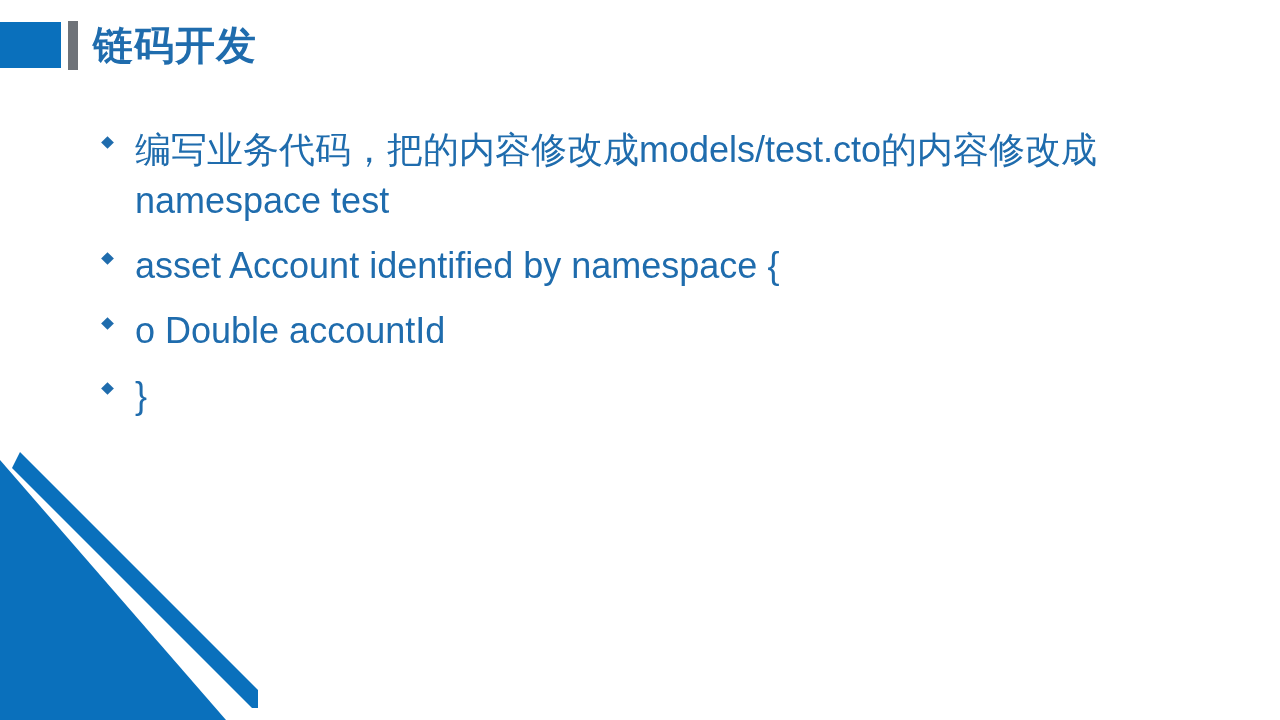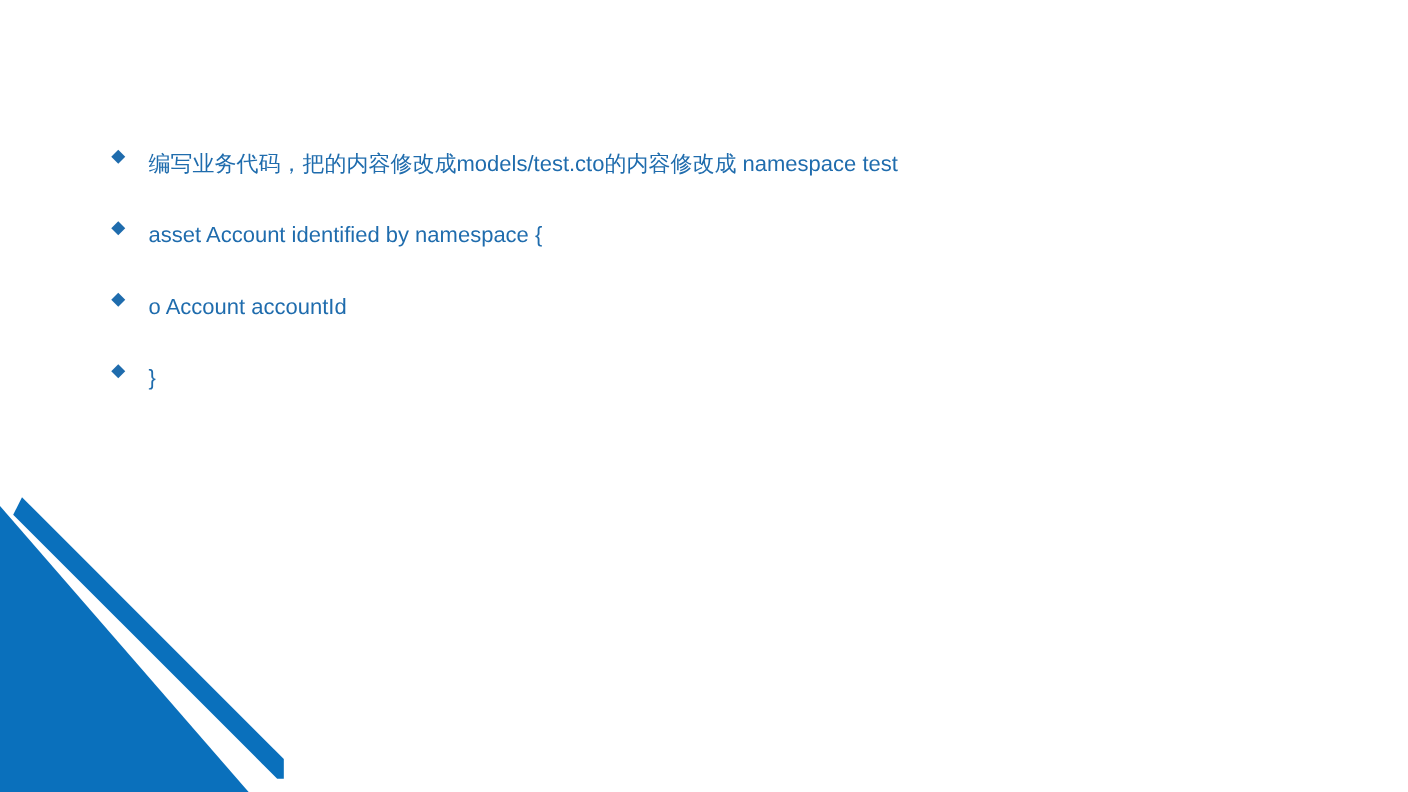--- a/index.html
+++ b/index.html
@@ -92,37 +92,42 @@
   .diamond {
     display: block;
     width: 9px;
     height: 9px;
     background: #1F6CAD;
     transform: rotate(45deg);
     margin-left: 5px;
   }
   .bullet-text {
     flex: 1 1 auto;
-    font-size: 20px;
+    font-size: 36px;
     color: #1F6CAD;
     line-height: 51px;
     white-space: pre-wrap;
     word-break: break-word;
   }
 </style>
 </head>
 <body>
 
 <div class="slide">
 
   <svg class="corner-decor" viewBox="0 0 300 290" width="300" height="290" xmlns="http://www.w3.org/2000/svg">
     <polygon points="0,30 0,290 226,290" fill="#0A70BC"></polygon>
     <polygon points="20,22 258,260 258,278 252,278 12,38" fill="#0A70BC"></polygon>
   </svg>
 
+  <div class="title-block">
+    <div class="title-square"></div>
+    <div class="title-bar"></div>
+    <div class="title-text">链码开发</div>
+  </div>
 
   <ul class="body-list">
 
     <li class="bullet-row">
       <span class="bullet-marker">
         <span class="diamond"></span>
       </span>
       <span class="bullet-text">编写业务代码，把的内容修改成models/test.cto的内容修改成 namespace test</span>
     </li>
 
@@ -130,21 +135,21 @@
       <span class="bullet-marker">
         <span class="diamond"></span>
       </span>
       <span class="bullet-text">asset Account identified by namespace {</span>
     </li>
 
     <li class="bullet-row">
       <span class="bullet-marker">
         <span class="diamond"></span>
       </span>
-      <span class="bullet-text">o Account accountId</span>
+      <span class="bullet-text">o Double accountId</span>
     </li>
 
 
 
     <li class="bullet-row">
       <span class="bullet-marker">
         <span class="diamond"></span>
       </span>
       <span class="bullet-text">}</span>
     </li>

